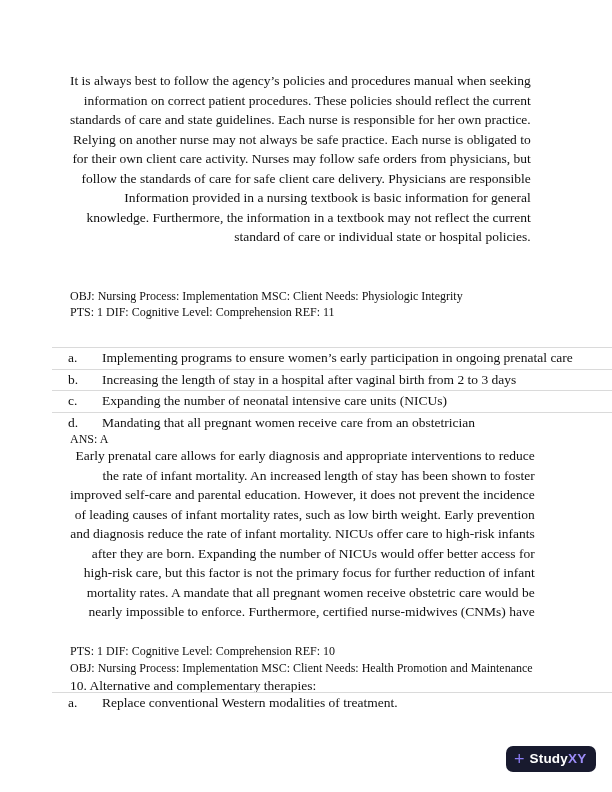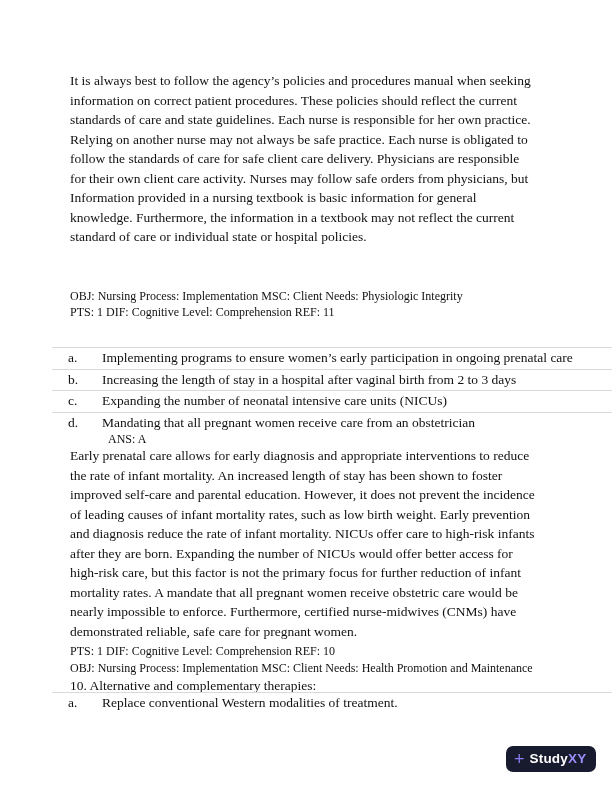--- a/index.html
+++ b/index.html
@@ -6,21 +6,21 @@
   .page {
     position:relative; width:612px; height:792px;
     background:#ffffff; color:#111111; overflow:hidden;
     font-family:"Liberation Serif", serif;
   }
   .abs { position:absolute; }
   .body-text { font-size:13.5px; line-height:19.5px; white-space:nowrap; }
   .meta-text { font-size:12px; line-height:16px; white-space:nowrap; }
   .tl { white-space:nowrap; }
 
-  .block-left { left:70px; }
+  .block-left { left:70px;text-align:right; }
 
   .options-table { left:52px; width:560px; }
   .opt-row {
     display:flex; align-items:center;
     height:20.5px; border-top:1px solid #dadada;
     font-size:13.5px; white-space:nowrap;
   }
   .opt-letter { width:50px; padding-left:16px; box-sizing:border-box; flex:0 0 auto; }
   .opt-text  { flex:1 1 auto; overflow:visible; }
 
@@ -44,22 +44,22 @@
 </head>
 <body>
 
 <div class="page">
 
   <div class="abs block-left body-text" style="top:71px;">
     <div class="tl">It is always best to follow the agency’s policies and procedures manual when seeking</div>
     <div class="tl">information on correct patient procedures. These policies should reflect the current</div>
     <div class="tl">standards of care and state guidelines. Each nurse is responsible for her own practice.</div>
     <div class="tl">Relying on another nurse may not always be safe practice. Each nurse is obligated to</div>
+    <div class="tl">for their own client care activity. Nurses may follow safe orders from physicians, but</div>
     <div class="tl">follow the standards of care for safe client care delivery. Physicians are responsible</div>
-    <div class="tl">for their own client care activity. Nurses may follow safe orders from physicians, but</div>
     <div class="tl">Information provided in a nursing textbook is basic information for general</div>
     <div class="tl">knowledge. Furthermore, the information in a textbook may not reflect the current</div>
     <div class="tl">standard of care or individual state or hospital policies.</div>
   </div>
 
   <div class="abs block-left meta-text" style="top:270px;margin-top:34px;">PTS: 1 DIF: Cognitive Level: Comprehension REF: 11</div>
   <div class="abs block-left meta-text" style="top:288px;">OBJ: Nursing Process: Implementation MSC: Client Needs: Physiologic Integrity</div>
 
 
   <div class="abs options-table" style="top:347px;">
@@ -74,33 +74,32 @@
     <div class="opt-row">
       <span class="opt-letter">c.</span>
       <span class="opt-text">Expanding the number of neonatal intensive care units (NICUs)</span>
     </div>
     <div class="opt-row">
       <span class="opt-letter">d.</span>
       <span class="opt-text">Mandating that all pregnant women receive care from an obstetrician</span>
     </div>
   </div>
 
-  <div class="abs block-left meta-text" style="top:431px;margin-left:38px;">ANS: A</div>
+  <div class="abs block-left meta-text" style="top:431px;">ANS: A</div>
 
   <div class="abs block-left body-text" style="top:446px;">
     <div class="tl">Early prenatal care allows for early diagnosis and appropriate interventions to reduce</div>
     <div class="tl">the rate of infant mortality. An increased length of stay has been shown to foster</div>
     <div class="tl">improved self-care and parental education. However, it does not prevent the incidence</div>
     <div class="tl">of leading causes of infant mortality rates, such as low birth weight. Early prevention</div>
     <div class="tl">and diagnosis reduce the rate of infant mortality. NICUs offer care to high-risk infants</div>
     <div class="tl">after they are born. Expanding the number of NICUs would offer better access for</div>
     <div class="tl">high-risk care, but this factor is not the primary focus for further reduction of infant</div>
     <div class="tl">mortality rates. A mandate that all pregnant women receive obstetric care would be</div>
     <div class="tl">nearly impossible to enforce. Furthermore, certified nurse-midwives (CNMs) have</div>
-    <div class="tl">demonstrated reliable, safe care for pregnant women.</div>
   </div>
 
   <div class="abs block-left meta-text" style="top:643px;">PTS: 1 DIF: Cognitive Level: Comprehension REF: 10</div>
   <div class="abs block-left meta-text" style="top:660px;">OBJ: Nursing Process: Implementation MSC: Client Needs: Health Promotion and Maintenance</div>
 
   <div class="abs block-left body-text" style="top:676px;">
     <div class="tl">10. Alternative and complementary therapies:</div>
   </div>
 
   <div class="abs options-table" style="top:692px;">

